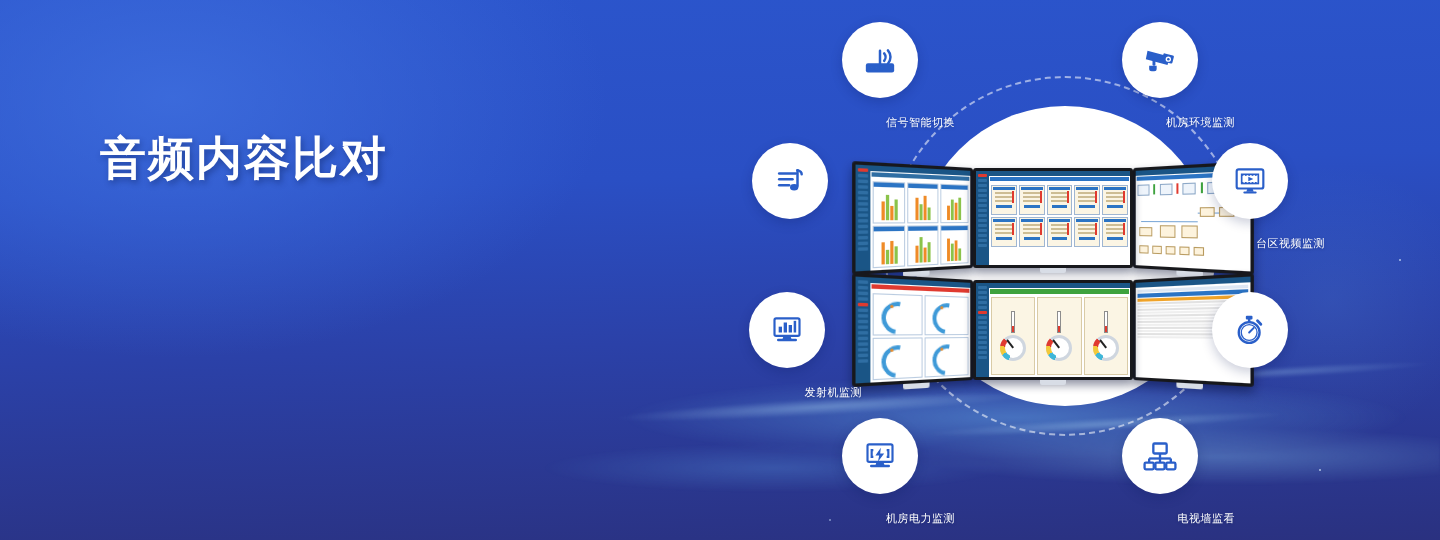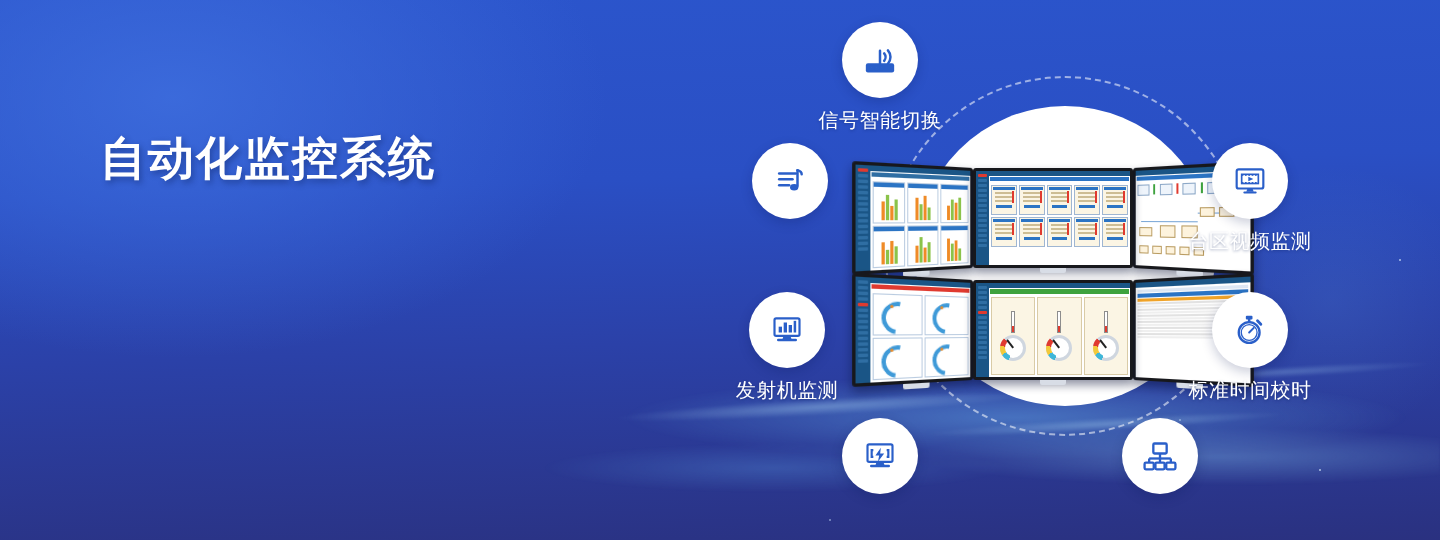--- a/index.html
+++ b/index.html
@@ -172,22 +172,23 @@
 
   
   .feat{ position:absolute; width:150px; text-align:center; }
   .bubble{
     width:76px; height:76px; border-radius:50%; background:#ffffff; margin:0 auto;
     display:flex; align-items:center; justify-content:center;
     box-shadow:0 4px 12px rgba(10,25,80,.22);
   }
   .bubble svg{ width:40px; height:40px; display:block; }
   .feat-label{
-    margin-top:9px; font-size:20px; color:#ffffff; letter-spacing:.5px; white-space:nowrap;
+    margin-top:17px; font-size:11px; color:#ffffff; letter-spacing:.5px; white-space:nowrap;
     text-shadow:0 1px 3px rgba(10,30,90,.4);
+    text-align:right;
   }
 
   
   .f-signal   { left:805px;  top:22px; }
   .f-env      { left:1085px; top:22px; }
   .f-audio    { left:715px;  top:143px; }
   .f-video    { left:1175px; top:143px; }
   .f-trans    { left:712px;  top:292px; }
   .f-time     { left:1175px; top:292px; }
   .f-power    { left:805px;  top:418px; }
@@ -197,21 +198,21 @@
 <body>
 
 <div class="stage">
 
   <div class="wave wave-a"></div>
   <div class="wave wave-b"></div>
   <div class="wave wave-c"></div>
   <div class="sparkles"></div>
 
   <div class="copy">
-    <div class="headline">自动化监控系统</div>
+    <div class="headline">音频内容比对</div>
   </div>
 
   <div class="hub">
     <div class="dashed-ring"></div>
     <div class="white-disc"></div>
 
     <div class="wall">
 
       <div class="mrow top">
 
@@ -570,20 +571,35 @@
         <circle cx="20" cy="33.5" r="1.6" fill="#fff"></circle>
         <circle cx="26" cy="33.5" r="1.6" fill="#fff"></circle>
         <line x1="24" y1="28" x2="24" y2="13"></line>
         <path d="M29 16 a7 7 0 0 1 0 9"></path>
         <path d="M33.5 12.5 a12 12 0 0 1 0 16"></path>
       </svg>
     </div>
     <div class="feat-label">信号智能切换</div>
   </div>
 
+  <div class="feat f-env">
+    <div class="bubble">
+      <svg viewBox="0 0 48 48">
+        <g fill="#2a5fc9">
+          <path d="M9 13 L36 20 L33 30 L7 23 Z"></path>
+          <rect x="27" y="17" width="13" height="10" rx="1.5" transform="rotate(14 33 22)" fill="#2a5fc9"></rect>
+          <circle cx="34" cy="23" r="3.2" fill="#fff"></circle>
+          <circle cx="34" cy="23" r="1.5" fill="#2a5fc9"></circle>
+          <rect x="15" y="22" width="3.5" height="9" rx="1.5"></rect>
+          <path d="M11 31 h9 v3.5 a3 3 0 0 1 -3 3 h-3 a3 3 0 0 1 -3 -3 z"></path>
+        </g>
+      </svg>
+    </div>
+    <div class="feat-label">机房环境监测</div>
+  </div>
 
   <div class="feat f-audio">
     <div class="bubble">
       <svg viewBox="0 0 48 48" fill="none" stroke="#2a5fc9" stroke-width="3" stroke-linecap="round">
         <line x1="11" y1="15" x2="31" y2="15"></line>
         <line x1="11" y1="22" x2="27" y2="22"></line>
         <line x1="11" y1="29" x2="23" y2="29"></line>
         <path d="M33 11 v19" stroke-width="3"></path>
         <path d="M33 11 q5 1.5 5 5" stroke-width="3"></path>
         <ellipse cx="29" cy="31.5" rx="5" ry="4" fill="#2a5fc9" stroke="none"></ellipse>
@@ -637,45 +653,46 @@
     <div class="bubble">
       <svg viewBox="0 0 48 48" fill="none" stroke="#2a5fc9" stroke-width="2.8" stroke-linecap="round">
         <circle cx="23" cy="27" r="12.5"></circle>
         <circle cx="23" cy="27" r="9.5" stroke-width="1.6"></circle>
         <rect x="19" y="7" width="8" height="4.5" rx="1.2" fill="#2a5fc9" stroke="none"></rect>
         <line x1="23" y1="11.5" x2="23" y2="14.5" stroke-width="3"></line>
         <path d="M33 13 l4 4" stroke-width="3.4"></path>
         <line x1="23" y1="27" x2="28.5" y2="21.5" stroke-width="2.4"></line>
       </svg>
     </div>
-    <div class="feat-label">标准时间校时</div>
   </div>
 
   <div class="feat f-power">
     <div class="bubble">
       <svg viewBox="0 0 48 48" fill="none" stroke="#2a5fc9" stroke-width="2.6">
         <rect x="9" y="10" width="30" height="21" rx="2"></rect>
         <path d="M16 17 h-2 v8 h2" stroke-width="2.6"></path>
         <path d="M32 17 h2 v8 h-2" stroke-width="2.6"></path>
         <path d="M25 14 L18.5 23.5 h4.5 L21.5 31 L29 21 h-4.8 Z" fill="#2a5fc9" stroke="none"></path>
         <path d="M20 31 l-1.5 4 h11 L28 31" fill="#2a5fc9" stroke="none"></path>
         <rect x="12" y="34.6" width="24" height="3" rx="1.5" fill="#2a5fc9" stroke="none"></rect>
       </svg>
     </div>
+    <div class="feat-label">机房电力监测</div>
   </div>
 
   <div class="feat f-wall">
     <div class="bubble">
       <svg viewBox="0 0 48 48" fill="none" stroke="#2a5fc9" stroke-width="2.8">
         <rect x="16" y="9" width="16" height="12" rx="1.5"></rect>
         <line x1="24" y1="21" x2="24" y2="27"></line>
         <line x1="11" y1="27" x2="37" y2="27"></line>
         <line x1="11" y1="27" x2="11" y2="32"></line>
         <line x1="24" y1="27" x2="24" y2="32"></line>
         <line x1="37" y1="27" x2="37" y2="32"></line>
         <rect x="5.5" y="32" width="11" height="8" rx="1.5"></rect>
         <rect x="18.5" y="32" width="11" height="8" rx="1.5"></rect>
         <rect x="31.5" y="32" width="11" height="8" rx="1.5"></rect>
       </svg>
     </div>
+    <div class="feat-label">电视墙监看</div>
   </div>
 
 </div>
 
 </body></html>

